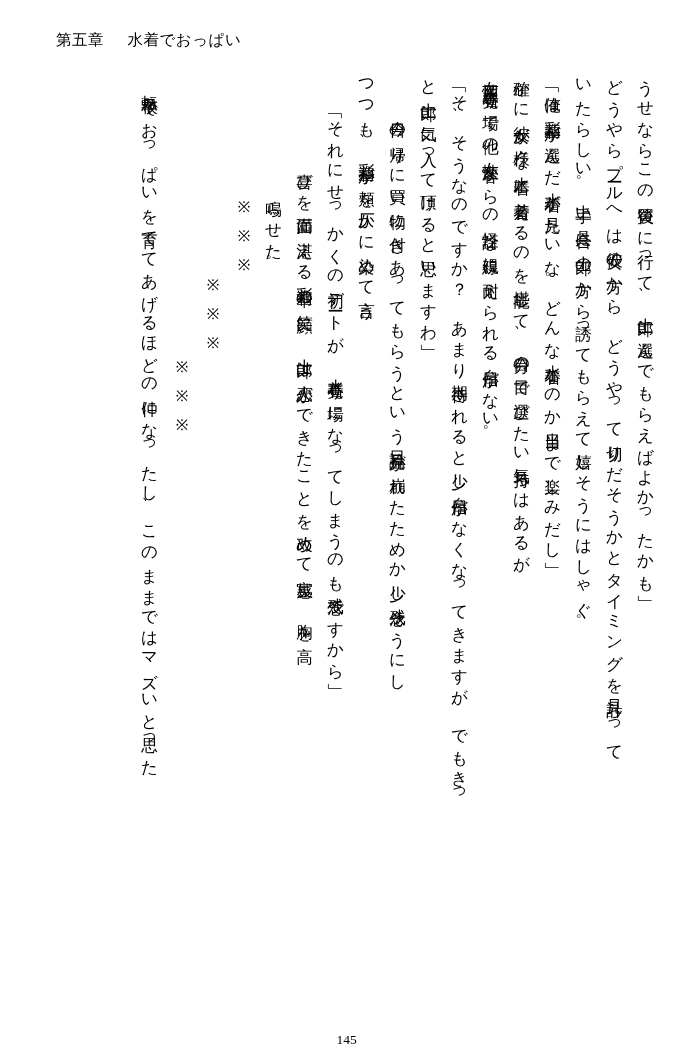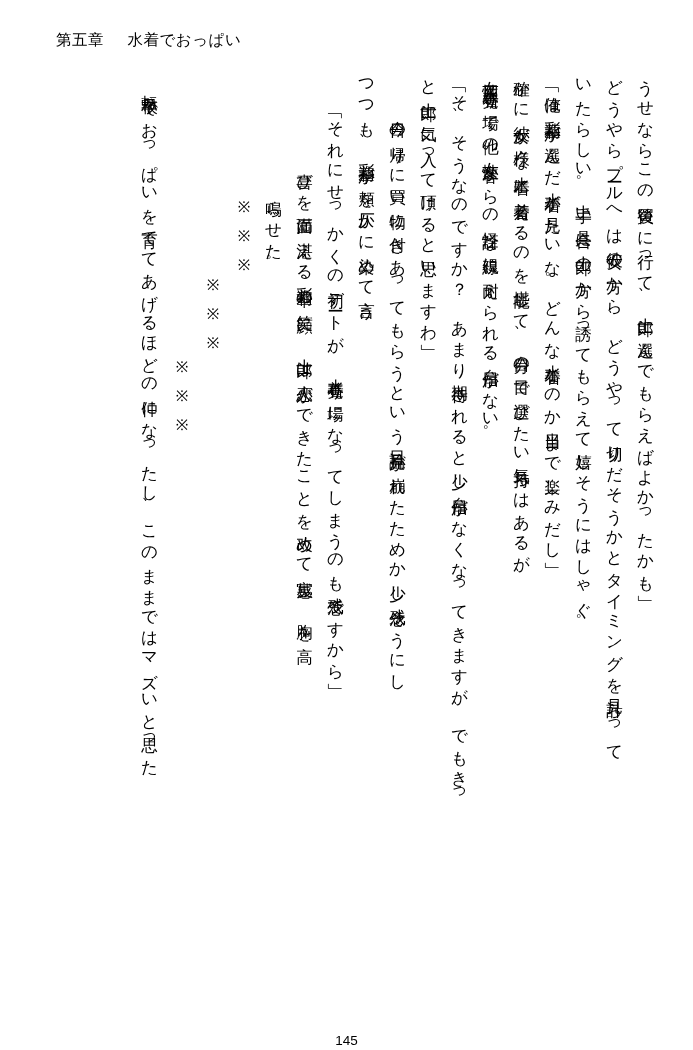--- a/index.html
+++ b/index.html
@@ -95,21 +95,21 @@
   .aster-col.a2 { padding-top: 206px; }
   .aster-col.a3 { padding-top: 288px; }
 
   .page-number {
     position: absolute;
     bottom: 18px;
     left: 0;
     right: 0;
     text-align: center;
     font-size: 13.5px;
-    font-family: Liberation Sans, sans-serif;
+    font-family: Liberation Serif, serif;
   }
 </style>
 </head>
 <body>
 
 <div class="page">
 
   <div class="chapter-head">
     <span class="num">第五章</span>
     <span class="title">水着でおっぱい</span>

